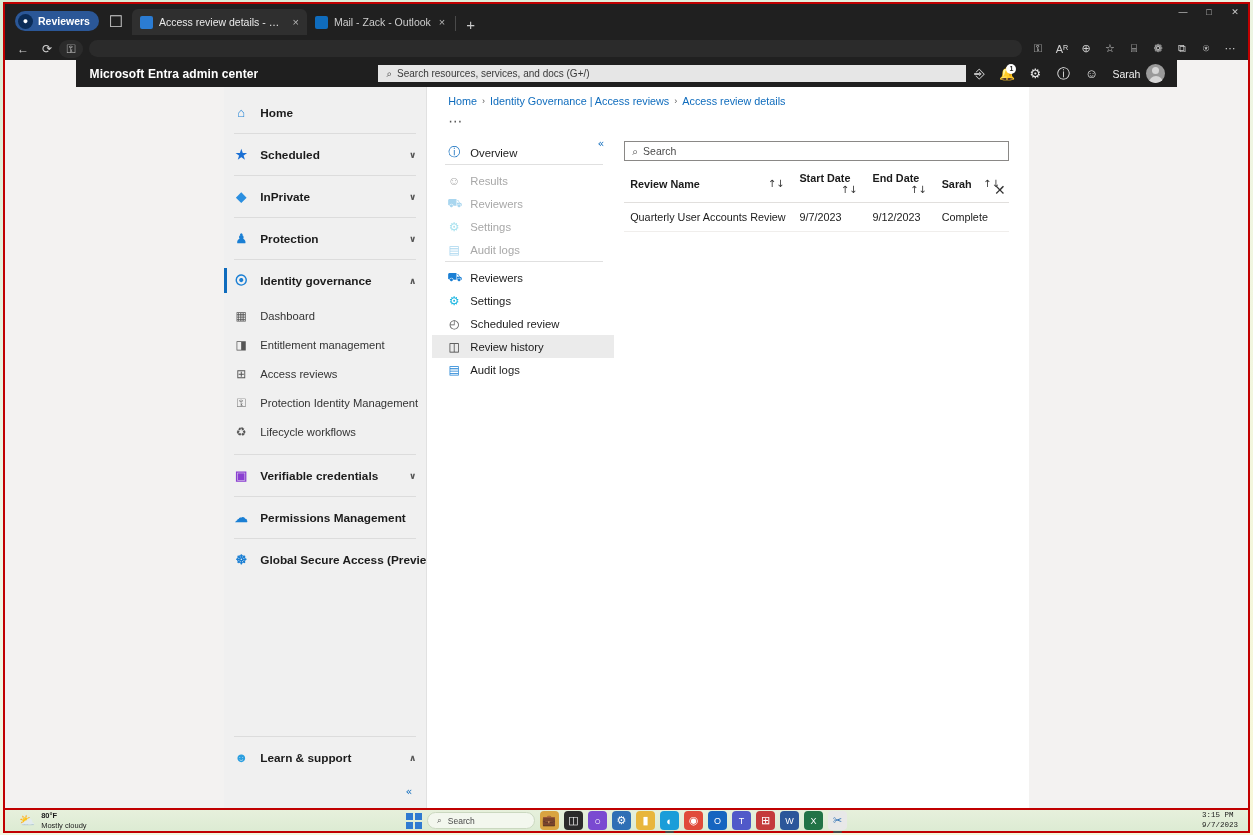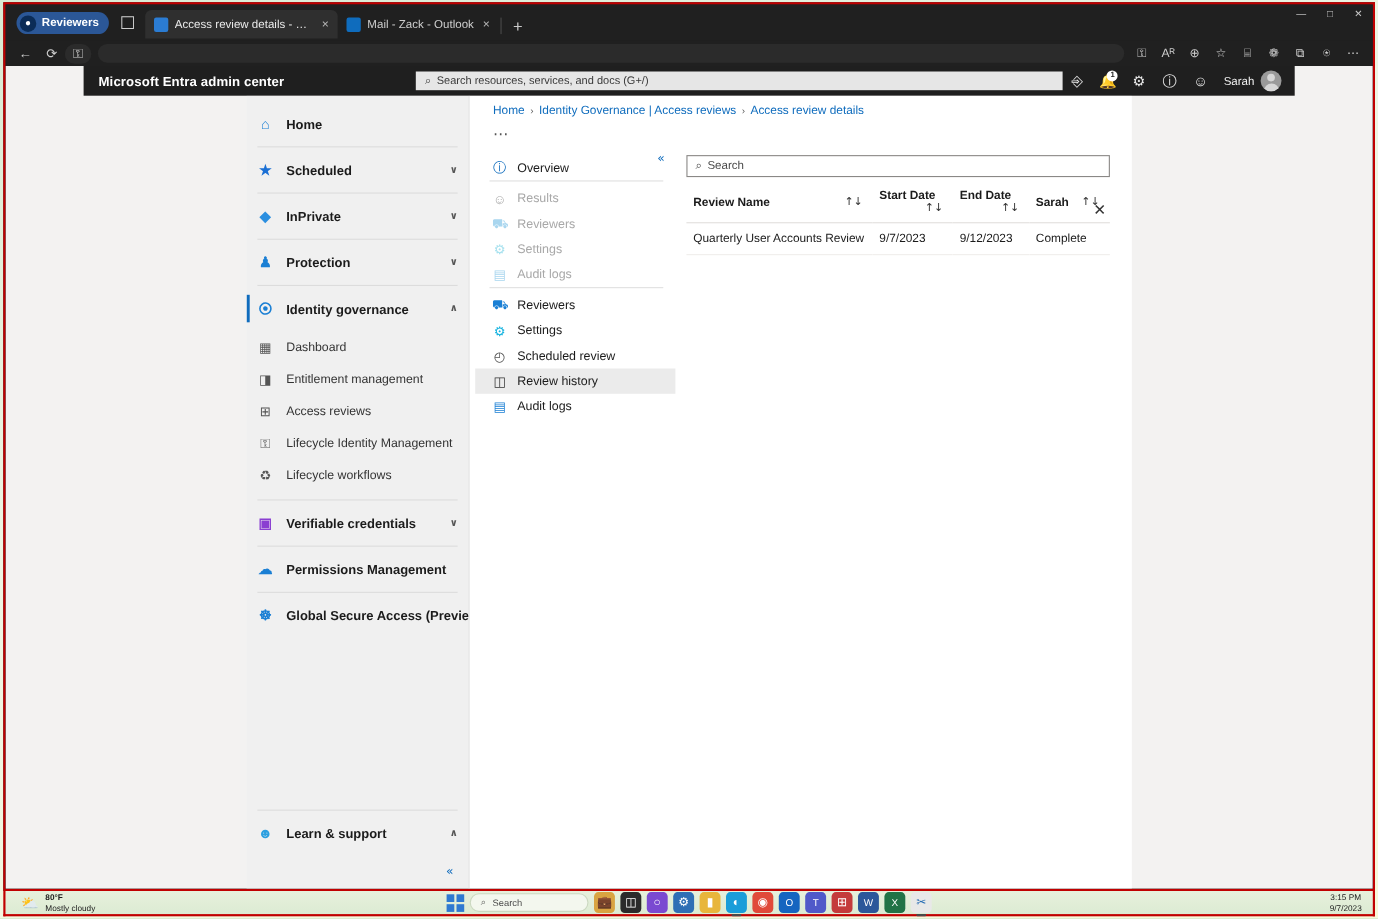--- a/index.html
+++ b/index.html
@@ -270,22 +270,22 @@
   }
   .tb-app {
     width: 19px; height: 19px; border-radius: 4px; display:flex;
     align-items:center; justify-content:center; font-size: 11px;
     position: relative; color:#fff;
   }
   .tb-app.active::after {
     content:''; position:absolute; bottom:-3px; left:5px; width:9px; height:2px;
     background:#4a4a4a; border-radius:1px;
   }
-  .tb-right { margin-left: auto; text-align: center; font-size: 7.5px;
-              color: #1b1b1b; line-height: 1.3; padding-right: 4px; }
+  .tb-right { margin-left: auto; text-align: left; font-size: 7.5px;
+              color: #1b1b1b; line-height: 1.3; padding-right: 4px; font-family: Liberation Mono, monospace; }
 </style>
 </head>
 <body>
 
 <div id="root">
 
   <div class="browser">
 
     <div class="tabstrip">
       <div class="inprivate-pill">
@@ -404,21 +404,21 @@
             <div class="nav-item sub">
               <span class="nav-ico" style="color:#555">◨</span>
               <span class="nav-label">Entitlement management</span>
             </div>
             <div class="nav-item sub">
               <span class="nav-ico" style="color:#555">⊞</span>
               <span class="nav-label">Access reviews</span>
             </div>
             <div class="nav-item sub">
               <span class="nav-ico" style="color:#555">⚿</span>
-              <span class="nav-label">Lifecycle Identity Management</span>
+              <span class="nav-label">Protection Identity Management</span>
             </div>
             <div class="nav-item sub">
               <span class="nav-ico" style="color:#555">♻</span>
               <span class="nav-label">Lifecycle workflows</span>
             </div>
             <div class="nav-sep" style="margin-top:8px"></div>
 
             <div class="nav-item top">
               <span class="nav-ico" style="color:#8a3fd1">▣</span>
               <span class="nav-label">Verifiable credentials</span>

